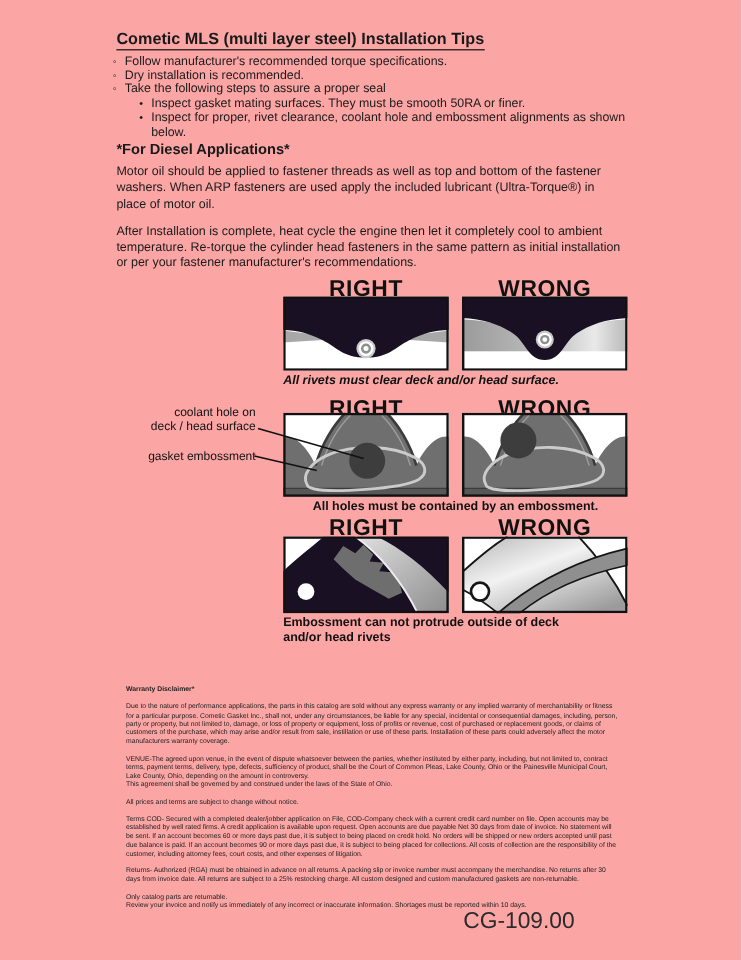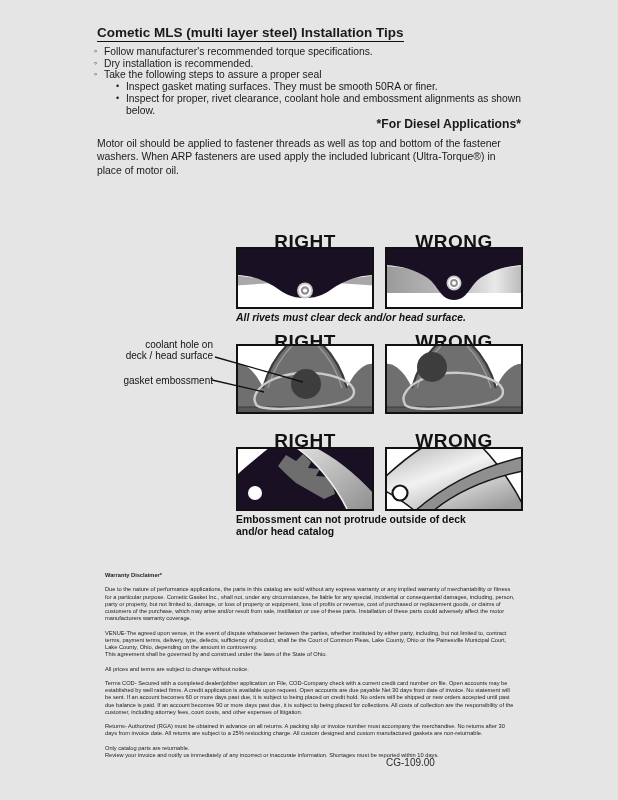--- a/index.html
+++ b/index.html
@@ -1,45 +1,45 @@
 <!DOCTYPE html>
 <html><head>
 <meta charset="utf-8">
 <style>
   html,body{margin:0;padding:0;background:#ffffff;}
   .page{
-    position:relative;width:618px;height:800px;background:#e5e5e5;
+    position:relative;width:618px;height:800px;background:#fca5a5;
     font-family:"Liberation Sans", sans-serif;color:#1a1a1a;overflow:hidden;margin:0 auto;
   }
   
   .title{position:absolute;left:97px;top:25px;font-size:13.5px;font-weight:bold;}
   .title span{display:inline-block;border-bottom:1.6px solid #111;padding-bottom:1px;}
   .bullets{position:absolute;left:94px;top:46px;width:430px;font-size:10.3px;line-height:11.7px;}
   .b-row{display:flex;}
   .b-marker{width:10px;flex:0 0 10px;font-size:9px;line-height:11.7px;text-align:left;}
   .sub .b-marker{margin-left:22px;}
   .diesel{position:absolute;left:97px;top:118px;width:424px;font-size:10.4px;line-height:13.2px;}
-  .diesel h2{font-size:12.2px;font-weight:bold;margin:0 0 6px 0;text-align:right;}
+  .diesel h2{font-size:12.2px;font-weight:bold;margin:0 0 6px 0;}
   .diesel p{margin:0 0 10px 0;}
   
   .figrow{position:absolute;}
   .lblrow{position:absolute;display:flex;width:287px;}
   .lbl{width:138px;text-align:center;font-size:19px;font-weight:700;letter-spacing:.5px;color:#111;}
   .lbl+ .lbl{margin-left:11px;}
   .boxes{position:absolute;display:flex;}
   .boxes svg+svg{margin-left:11px;}
   .cap{position:absolute;font-size:10.4px;font-weight:bold;color:#111;line-height:11.8px;}
   .cap.center{text-align:center;}
   .ann{position:absolute;text-align:right;font-size:10px;line-height:11px;color:#111;width:116px;}
   .leader{position:absolute;left:0;top:0;pointer-events:none;}
   
   .warranty{position:absolute;left:105px;top:572px;width:412px;font-size:5.7px;line-height:7.25px;color:#222;}
   .warranty .wh{font-weight:bold;margin-bottom:7px;}
   .warranty .wp{margin-bottom:7px;}
-  .footer-code{position:absolute;left:386px;top:757px;font-size:10px;color:#2b2b2b;}
+  .footer-code{position:absolute;left:386px;top:757px;font-size:19px;color:#2b2b2b;}
 </style>
 </head>
 <body>
 
 <div class="page">
 
   <div class="title">
     <span>Cometic MLS (multi layer steel) Installation Tips</span>
   </div>
 
@@ -62,20 +62,21 @@
     </div>
     <div class="b-row sub">
       <span class="b-marker">•</span>
       <span>Inspect for proper, rivet clearance, coolant hole and embossment alignments as shown below.</span>
     </div>
   </div>
 
   <div class="diesel">
     <h2>*For Diesel Applications*</h2>
     <p>Motor oil should be applied to fastener threads as well as top and bottom of the fastener washers. When ARP fasteners are used apply the included lubricant (Ultra-Torque®) in place of motor oil.</p>
+    <p>After Installation is complete, heat cycle the engine then let it completely cool to ambient temperature. Re-torque the cylinder head fasteners in the same pattern as initial installation or per your fastener manufacturer's recommendations.</p>
   </div>
 
   <div class="figrow" style="left:236px;top:231px;width:287px;height:96px;">
     <div class="lblrow" style="left:0;top:0;">
       <span class="lbl">RIGHT</span>
       <span class="lbl">WRONG</span>
     </div>
     <div class="boxes" style="left:0;top:16px;">
       <svg width="138" height="62" viewBox="0 0 138 62">
         <rect x="0" y="0" width="138" height="62" fill="#ffffff"></rect>
@@ -150,20 +151,21 @@
         <line x1="0" y1="63" x2="138" y2="63" stroke="#3b3b3b" stroke-width="1"></line>
         <path d="M20,60 C15,52 23,41 39,34.5 C59,26.5 91,26.5 110,37.5 C119,42.5 121,50.5 113,55.5 C97,64 40,66.5 26,63.5 C22,62.5 20,61.5 20,60 Z" fill="none" stroke="#cbcbcb" stroke-width="2.4"></path>
         <circle cx="47" cy="23" r="15" fill="#3d3d3d"></circle>
         <rect x="1" y="1" width="136" height="68" fill="none" stroke="#111111" stroke-width="2"></rect>
       </svg>
     </div>
     <svg class="leader" width="426" height="100" viewBox="0 0 426 100">
       <line x1="118" y1="26" x2="206" y2="51" stroke="#111111" stroke-width="1.3"></line>
       <line x1="115" y1="49" x2="167" y2="61" stroke="#111111" stroke-width="1.3"></line>
     </svg>
+    <div class="cap center" style="left:139px;top:86px;width:287px;">All holes must be contained by an embossment.</div>
   </div>
 
   <div class="figrow" style="left:236px;top:430px;width:287px;height:110px;">
     <div class="lblrow" style="left:0;top:0;">
       <span class="lbl">RIGHT</span>
       <span class="lbl">WRONG</span>
     </div>
     <div class="boxes" style="left:0;top:17px;">
       <svg width="138" height="64" viewBox="0 0 138 64">
         <defs>
@@ -193,21 +195,21 @@
         <path d="M38,0 C25,8 12,19 0,30" stroke="#161616" stroke-width="1.6" fill="none"></path>
         <path d="M97,0 C114,18 128,38 138,58" stroke="#161616" stroke-width="1.6" fill="none"></path>
         <path d="M0,44 C10,49 20,56 30,64" stroke="#161616" stroke-width="1.4" fill="none"></path>
         <path d="M30,64 C60,38 95,20 138,10 V24 C100,32 70,46 48,64 Z" fill="#8f8f8f" stroke="#161616" stroke-width="1.4"></path>
         <circle cx="15" cy="46" r="7.5" fill="#ffffff" stroke="#161616" stroke-width="2.2"></circle>
         <rect x="1" y="1" width="136" height="62" fill="none" stroke="#111111" stroke-width="2"></rect>
       </svg>
     </div>
     <div class="cap" style="left:0;top:84px;width:287px;">
       <div>Embossment can not protrude outside of deck</div>
-      <div>and/or head catalog</div>
+      <div>and/or head rivets</div>
     </div>
   </div>
 
   <div class="warranty">
     <div class="wh">Warranty Disclaimer*</div>
     <div class="wp">Due to the nature of performance applications, the parts in this catalog are sold without any express warranty or any implied warranty of merchantability or fitness for a particular purpose.  Cometic Gasket Inc., shall not, under any circumstances, be liable for any special, incidental or consequential damages, including, person, party or property, but not limited to, damage, or loss of property or equipment, loss of profits or revenue, cost of purchased or replacement goods, or claims of customers of the purchase, which may arise and/or result from sale, instillation or use of these parts.  Installation of these parts could adversely affect the motor manufacturers warranty coverage.</div>
     <div class="wp">
       <div>VENUE-The agreed upon venue, in the event of dispute whatsoever between the parties, whether instituted by either party, including, but not limited to, contract terms, payment terms, delivery, type, defects, sufficiency of product, shall be the Court of Common Pleas, Lake County, Ohio or the Painesville Municipal Court, Lake County, Ohio, depending on the amount in controversy.</div>
       <div>This agreement shall be governed by and construed under the laws of the State of Ohio.</div>
     </div>

